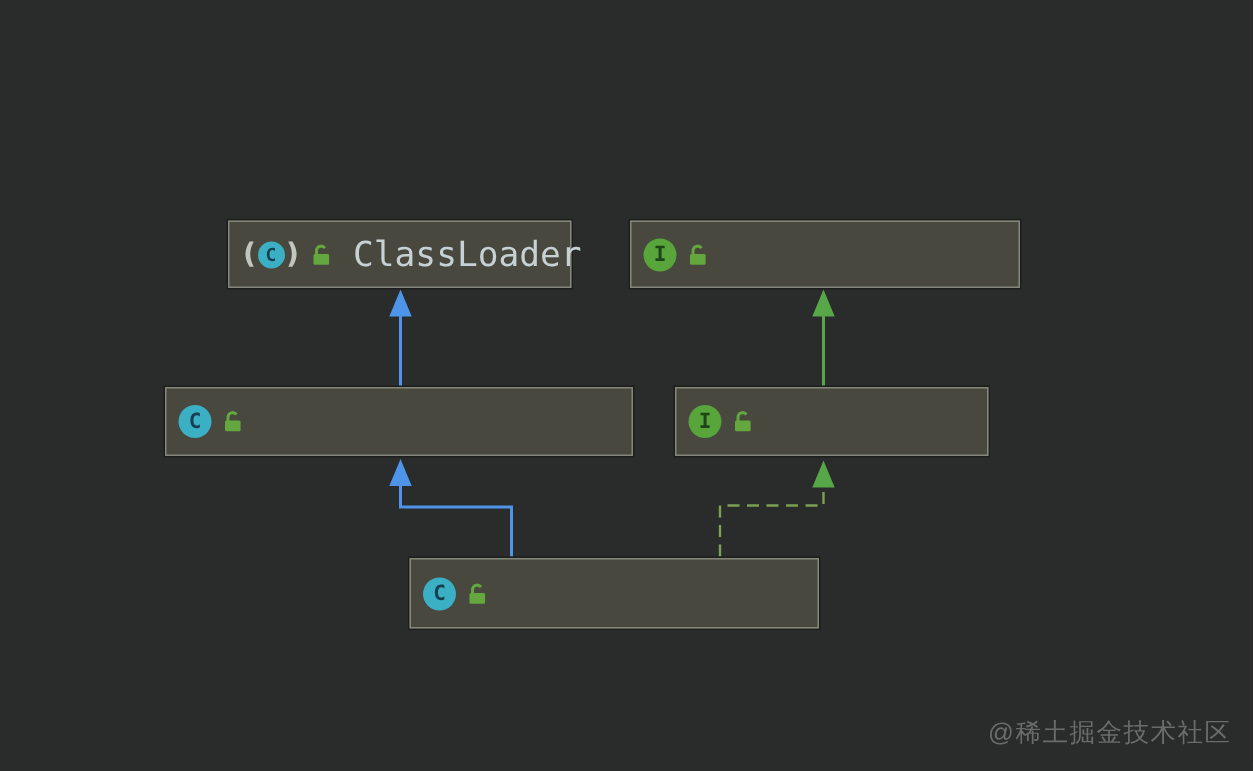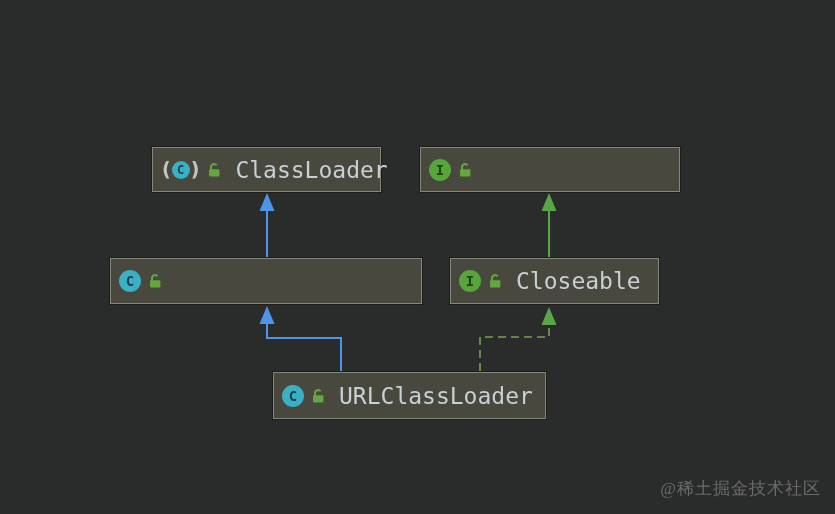--- a/index.html
+++ b/index.html
@@ -65,21 +65,21 @@
     font-weight: bold;
     line-height: 1;
     margin: 0 1px;
   }
   .lock { margin-left: 6px; flex: none; }
 
   .watermark {
     position: absolute;
     right: 14px;
     top: 477px;
-    font-family: Liberation Serif, serif;
+    font-family: Liberation Sans, sans-serif;
     font-size: 17px;
     letter-spacing: 1px;
     color: var(--watermark-text-color);
     user-select: none;
   }
 </style>
 </head>
 <body>
 
 <div class="canvas">
@@ -133,29 +133,27 @@
   </div>
 
   <div class="node" style="left:450px; top:258px; width:209px; height:46px;">
     <span class="type-icon">
       <span class="circle iface-circle">I</span>
     </span>
     <svg class="lock" width="16" height="16" viewBox="0 0 16 16">
       <path d="M5 8 V5.2 A3.1 3.1 0 0 1 10.6 3.4" fill="none" stroke-width="2" stroke="#63a73e"></path>
       <rect x="3" y="7.3" width="10.4" height="7.2" rx="1" fill="#63a73e"></rect>
     </svg>
-    <span class="label">Closeable</span>
   </div>
 
   <div class="node" style="left:273px; top:372px; width:273px; height:47px;">
     <span class="type-icon">
       <span class="circle class-circle">C</span>
     </span>
     <svg class="lock" width="16" height="16" viewBox="0 0 16 16">
       <path d="M5 8 V5.2 A3.1 3.1 0 0 1 10.6 3.4" fill="none" stroke-width="2" stroke="#63a73e"></path>
       <rect x="3" y="7.3" width="10.4" height="7.2" rx="1" fill="#63a73e"></rect>
     </svg>
-    <span class="label">URLClassLoader</span>
   </div>
 
   <div class="watermark">@稀土掘金技术社区</div>
 
 </div>
 
 </body></html>

